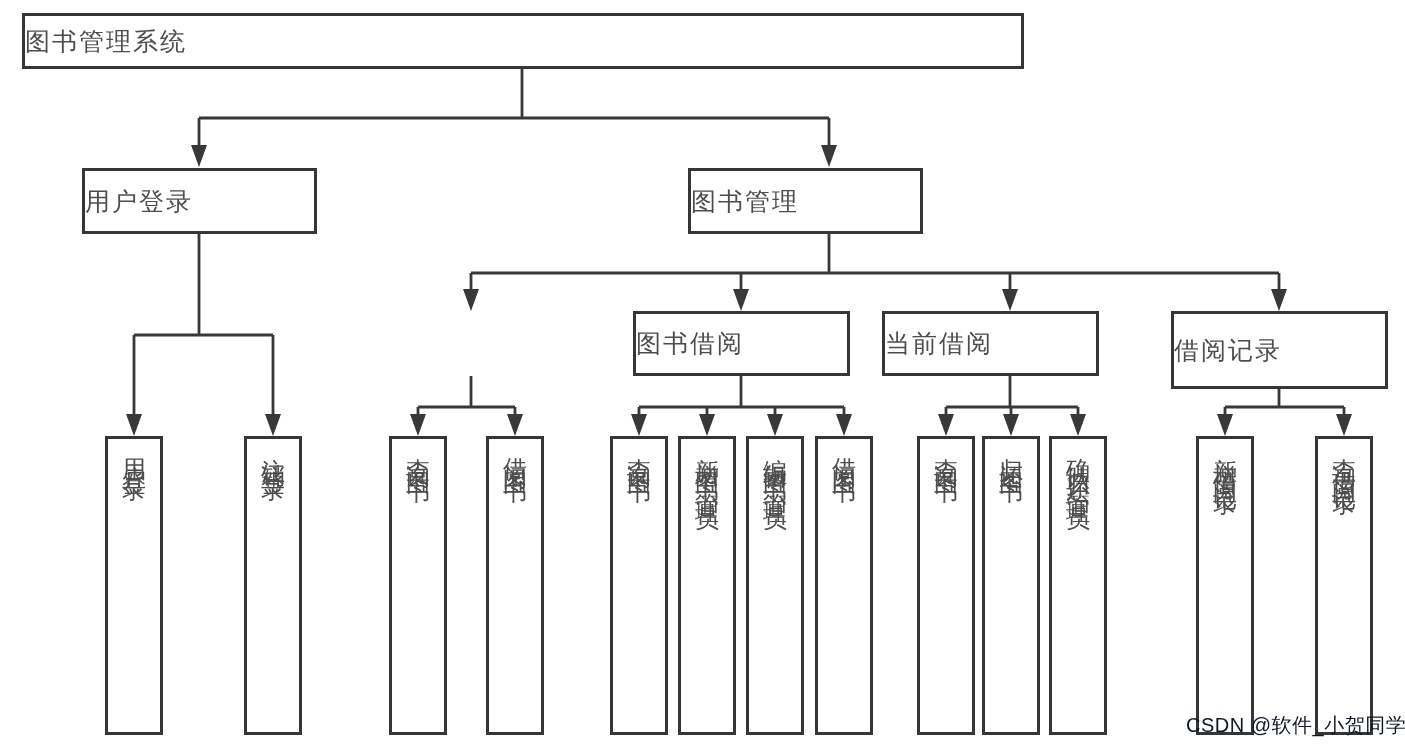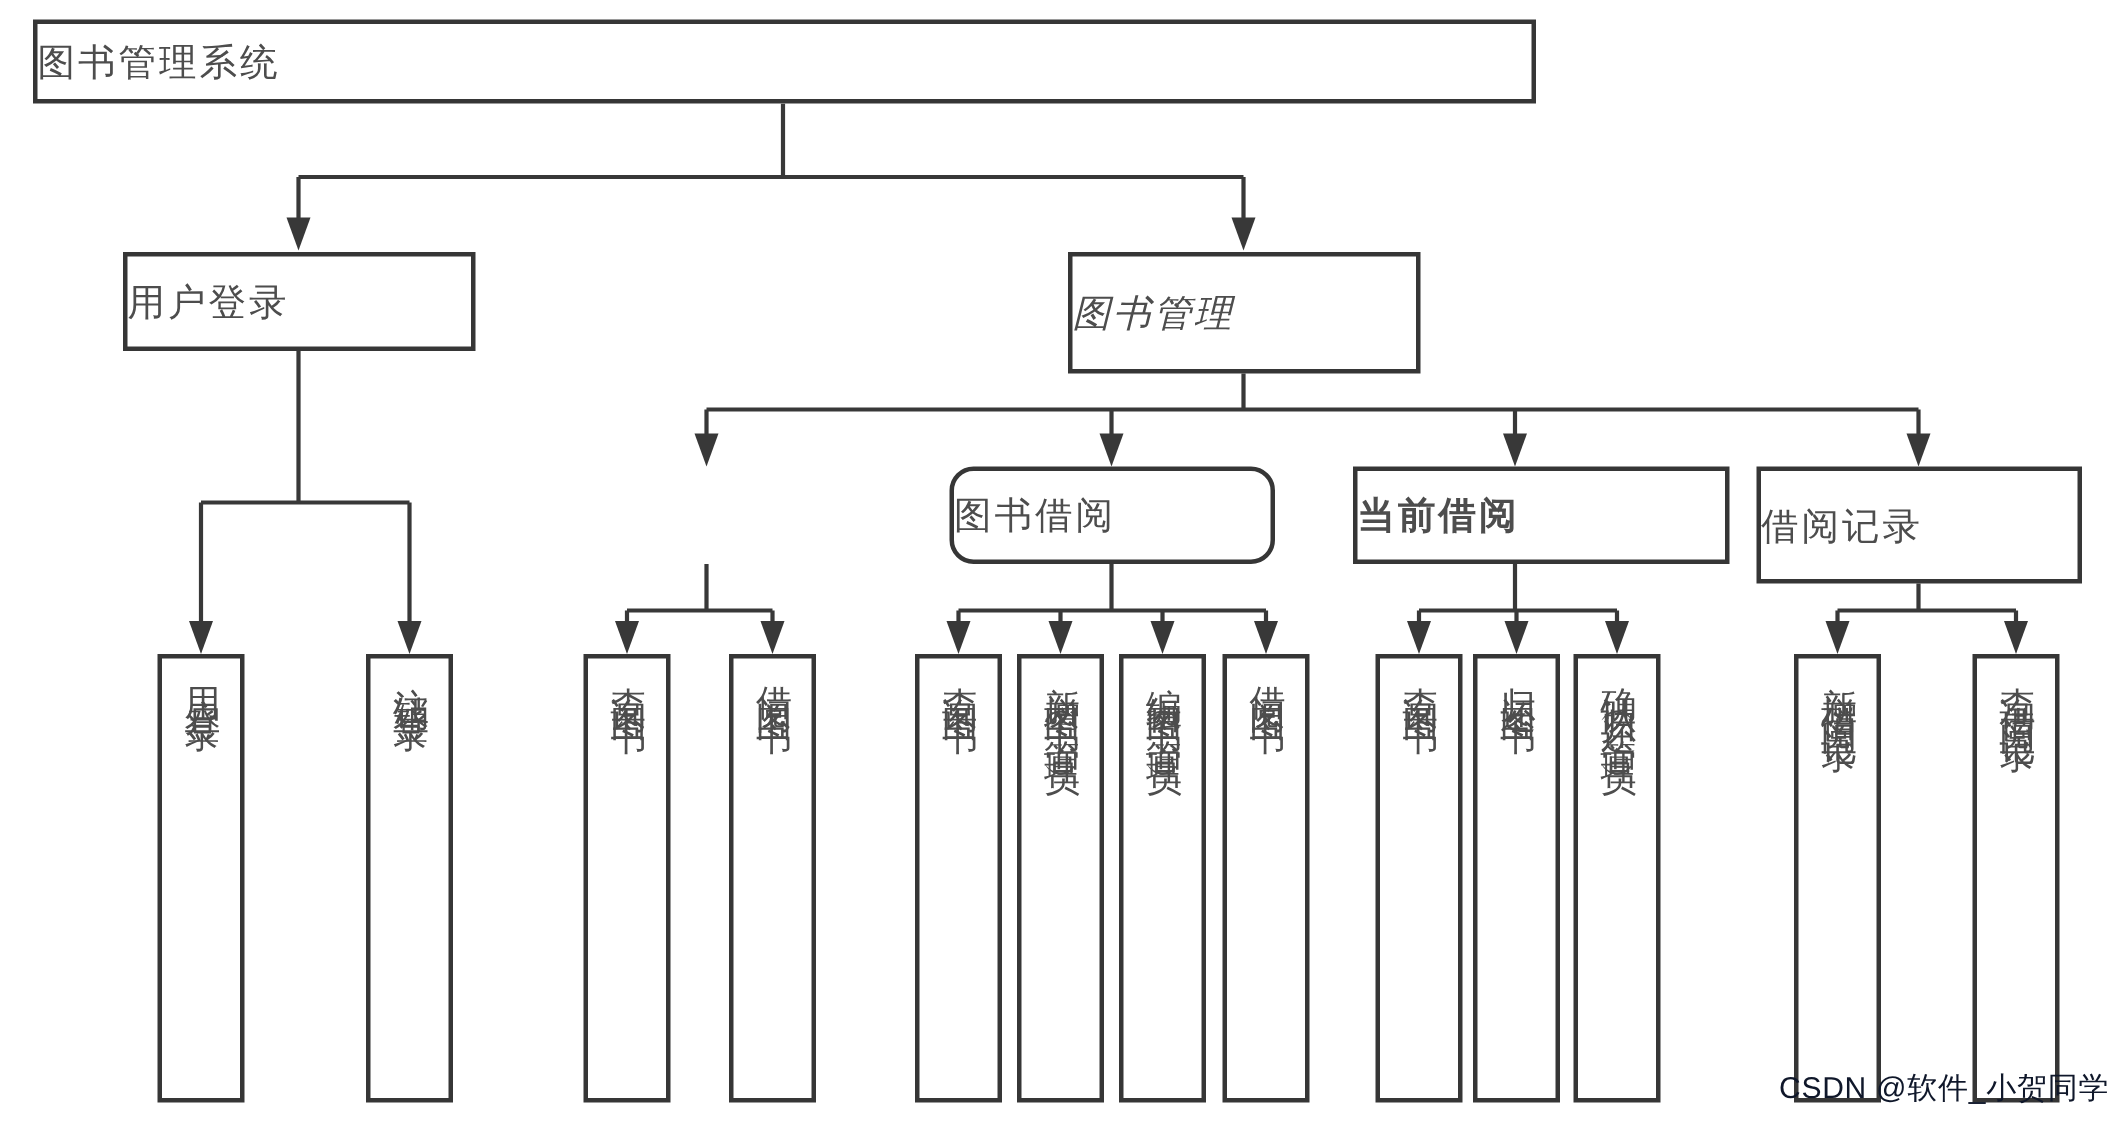--- a/index.html
+++ b/index.html
@@ -101,28 +101,28 @@
     </g>
   </svg>
 
   <div class="box hbox" style="left:22px; top:13px; width:1002px; height:56px;">
     <span>图书管理系统</span>
   </div>
 
   <div class="box hbox" style="left:82px; top:168px; width:235px; height:66px;">
     <span>用户登录</span>
   </div>
-  <div class="box hbox" style="left:712px; top:168px; width:235px; height:81px;font-style:italic;">
+  <div class="box hbox" style="left:688px; top:168px; width:235px; height:66px;">
     <span>图书管理</span>
   </div>
 
-  <div class="box hbox" style="left:633px; top:311px; width:217px; height:65px;border-radius:16px;">
+  <div class="box hbox" style="left:633px; top:311px; width:217px; height:65px;">
     <span>图书借阅</span>
   </div>
-  <div class="box hbox" style="left:902px; top:311px; width:251px; height:65px;font-weight:bold;">
+  <div class="box hbox" style="left:882px; top:311px; width:217px; height:65px;">
     <span>当前借阅</span>
   </div>
   <div class="box hbox" style="left:1171px; top:311px; width:217px; height:78px;">
     <span>借阅记录</span>
   </div>
 
   <div class="box vbox" style="left:105px; top:436px; width:58px; height:299px;">
     <span>用户登录</span>
   </div>
   <div class="box vbox" style="left:244px; top:436px; width:58px; height:299px;">

